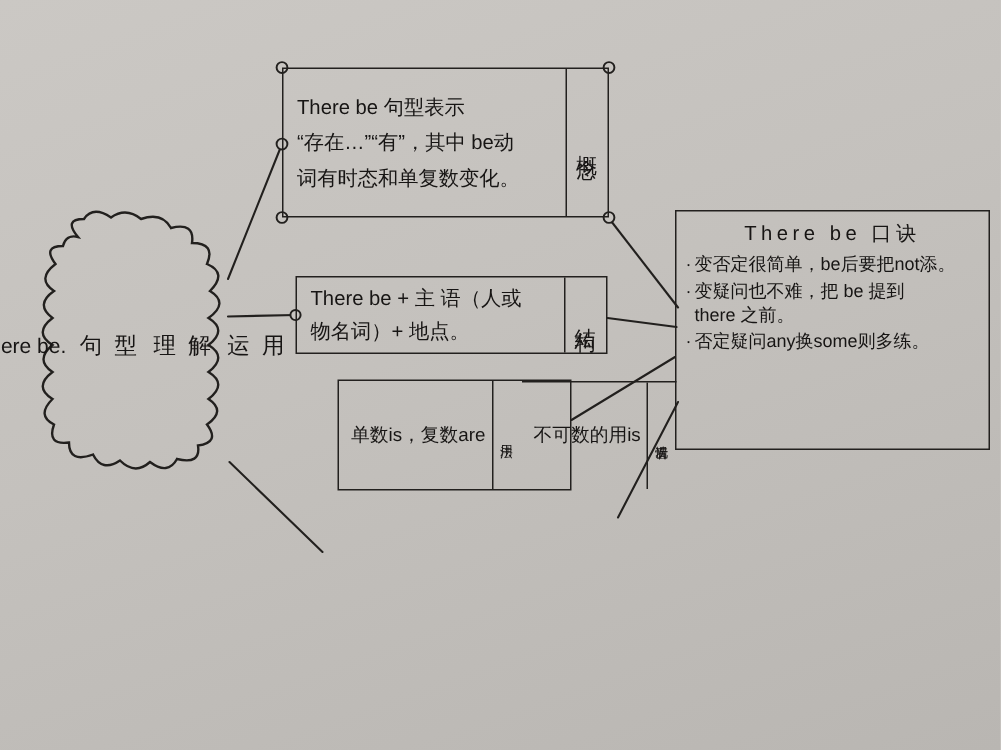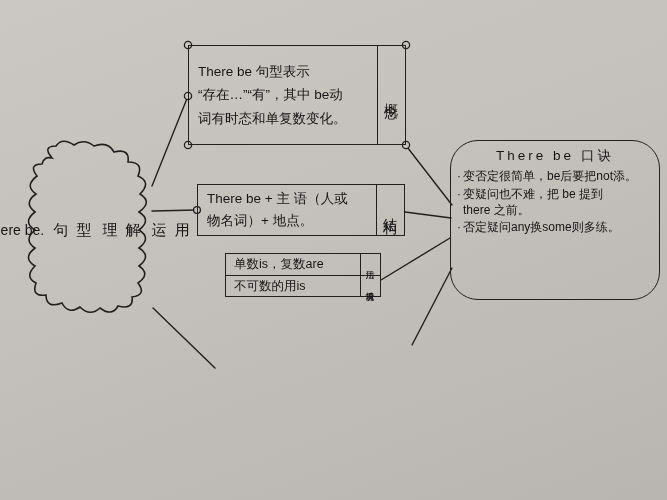--- a/index.html
+++ b/index.html
@@ -69,28 +69,28 @@
 
   
   .n-concept { left: 188px; top: 45px; width: 218px; height: 100px; }
   .n-concept .body-col { gap: 4px; }
 
   
   .n-structure { left: 197px; top: 184px; width: 208px; height: 52px; }
   .n-structure .body-col { gap: 2px; }
 
   
-  .n-usage { left: 225px; top: 253px; width: 156px; height: 44px; flex-direction: column; }
+  .n-usage { left: 225px; top: 253px; width: 156px; height: 74px; }
   .n-usage .urow { display: flex; flex: 1 1 50%; }
   .n-usage .urow + .urow { border-top: 1.6px solid #22201e; }
   .n-usage .urow .body-col { justify-content: center; padding: 1px 4px 1px 8px; }
   .n-usage .urow .tag-col { width: 20px; font-size: 8.5px; letter-spacing: 0.5px; }
 
   
-  .n-formula { left: 450px; top: 140px; width: 210px; height: 160px; display: block; border-radius: 28px; }
+  .n-formula { left: 450px; top: 140px; width: 210px; height: 160px; display: block; }
   .n-formula .f-title {
     text-align: center; font-size: 13.5px; letter-spacing: 3px;
     margin: 6px 0 3px 0;
   }
   .n-formula .f-list { padding: 0 4px 0 6px; }
   .n-formula .f-item {
     font-size: 12px; line-height: 1.38; white-space: nowrap;
     margin-bottom: 1px;
   }
   .n-formula .f-item .bul { margin-right: 2px; }

